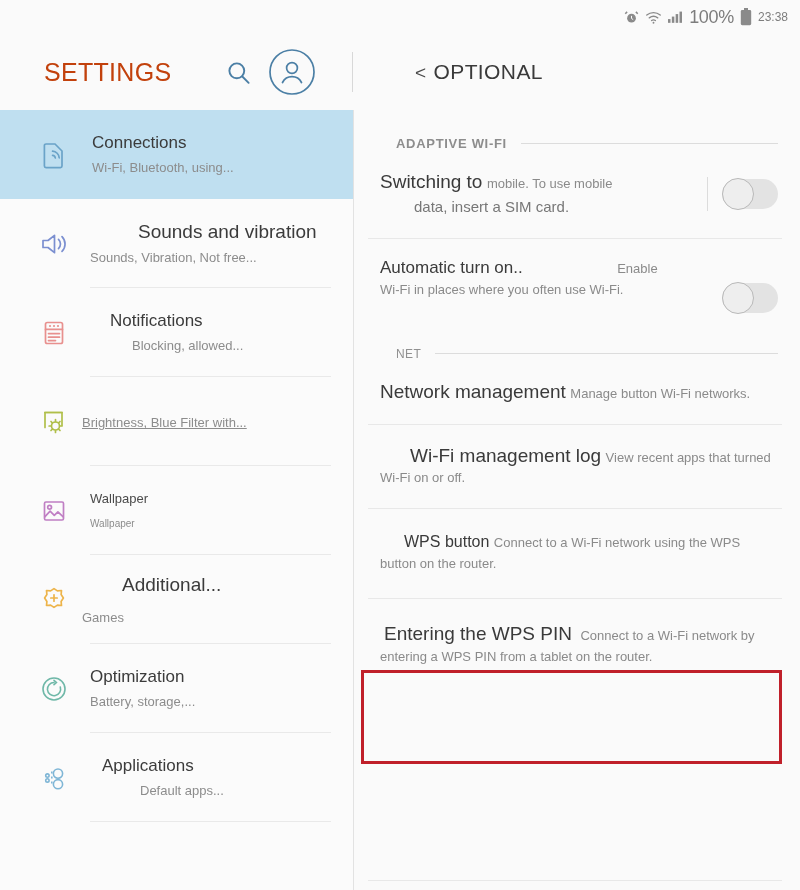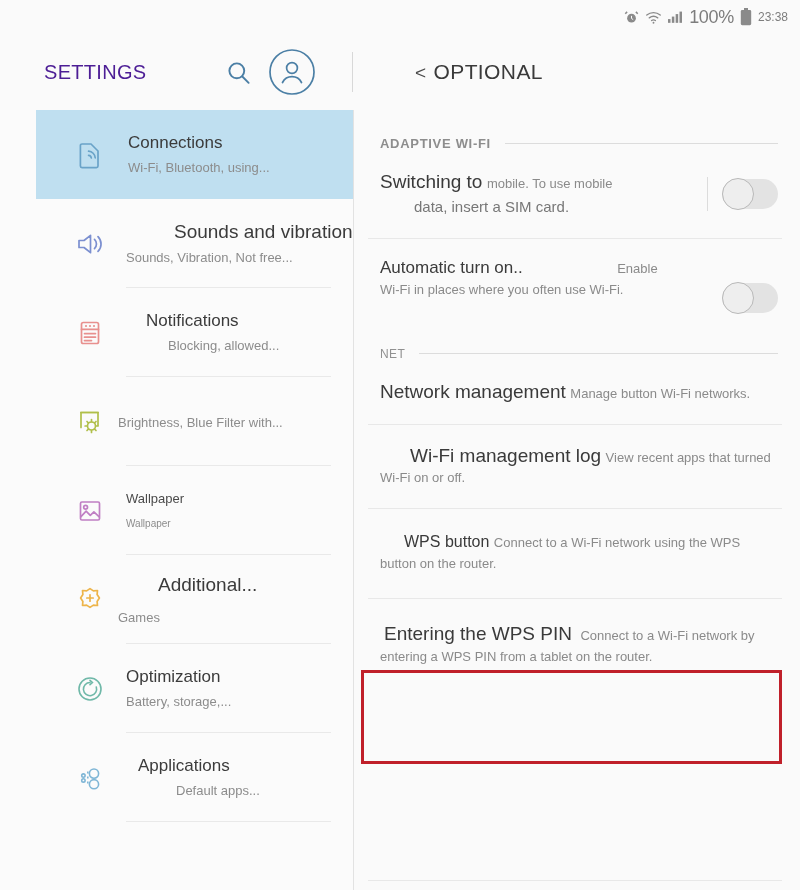--- a/index.html
+++ b/index.html
@@ -20,62 +20,62 @@
   .statusbar .sicon { display:flex; align-items:center; color:#8a8a8a; }
   .statusbar .battpct { font-size:18px; color:#7d7d7d; letter-spacing:-.3px; }
   .statusbar .clock { font-size:12px; color:#7d7d7d; }
 
   
   .header { height:76px; display:flex; align-items:center; background:#fafafa; }
   .header-left {
     width:353px; height:100%; display:flex; align-items:center;
     padding-left:44px; gap:0; position:relative;
   }
-  .app-title { font-size:20px; color:#4c1d95; letter-spacing:.3px; }
+  .app-title { font-size:25px; color:#c2410c; letter-spacing:.3px; }
   .header-actions { display:flex; align-items:center; gap:16px; margin-left:auto; margin-right:36px; }
   .icon-btn { display:flex; align-items:center; justify-content:center; color:#4b7fa5; }
   .vdiv-head { width:1px; height:40px; background:#d8d8d8; }
   .header-right { flex:1; height:100%; display:flex; align-items:center; padding-left:62px; }
   .page-title { font-size:21px; color:#3a3a3a; letter-spacing:.4px; display:flex; align-items:baseline; gap:7px;}
   .page-title .chev { font-size:19px; color:#4a4a4a; }
 
   
   .body { display:flex; height:780px; }
-  .sidebar { width:353px; background:#fbfbfb; position:relative;padding-left:36px; }
+  .sidebar { width:353px; background:#fbfbfb; position:relative; }
   .vsplit { width:1px; background:#e2e2e2; }
   .content { flex:1; background:#fafafa; position:relative; }
 
   
   .srow {
     display:flex; align-items:center; height:89px; padding-left:28px; position:relative;
   }
   .srow.selected { background:#bfdff0; }
   .srow .sico { width:52px; flex:0 0 52px; display:flex; align-items:center; justify-content:center; }
   .srow .stext { padding-left:10px; display:flex; flex-direction:column; justify-content:center; }
   .srow .stitle { font-size:17px; color:#3b3b3b; line-height:1.35; }
   .srow .ssub { font-size:13px; color:#8c8c8c; line-height:1.5; margin-top:3px; }
   .srow .sdiv { position:absolute; left:90px; right:22px; bottom:0; height:1px; background:#e9e9e9; }
 
   
   .srow.r-conn .stext { padding-left:12px; }
   .srow.r-sound .stitle { font-size:19px;margin-left:48px; }
   .srow.r-notif .stext { padding-left:30px; }
   .srow.r-notif .ssub { margin-left:22px; }
   .srow.r-display .stext { padding-left:24px; }
-  .srow.r-display .ssub { margin-left:-22px; }
+  .srow.r-display .ssub { margin-left:-22px;text-decoration:underline; }
   .srow.r-wall .stitle { font-size:13px; color:#4a4a4a; }
   .srow.r-wall .ssub { font-size:10px; margin-top:8px; }
   .srow.r-add .stext { padding-left:42px; }
   .srow.r-add .stitle { font-size:19px; }
   .srow.r-add .ssub { margin-left:-40px; margin-top:10px; }
   .srow.r-apps .stext { padding-left:22px; }
   .srow.r-apps .ssub { margin-left:38px; }
 
   
-  .sec-head { display:flex; align-items:center; gap:14px; padding:26px 22px 0 26px; }
+  .sec-head { display:flex; align-items:center; gap:14px; padding:26px 22px 0 42px; }
   .sec-head .lbl { font-size:13px; font-weight:bold; color:#8d8d8d; letter-spacing:.7px; white-space:nowrap; }
   .sec-head.small .lbl { font-size:12px; font-weight:normal; letter-spacing:.4px; color:#909090; }
   .sec-head .rule { flex:1; height:1px; background:#dcdcdc; }
 
   .crow { position:relative; padding:18px 22px 20px 26px; display:flex; align-items:flex-start;gap:44px; }
   .crow .ctext { flex:1; min-width:0; }
   .crow .ctitle { font-size:19px; color:#3a3a3a; line-height:1.35; }
   .crow .csub { font-size:13px; color:#8a8a8a; line-height:1.6; margin-top:4px; }
   .crow .cdiv { position:absolute; left:14px; right:18px; bottom:0; height:1px; background:#e8e8e8; }
   .crow .ctrl { display:flex; align-items:center; gap:14px; padding-top:8px; }

